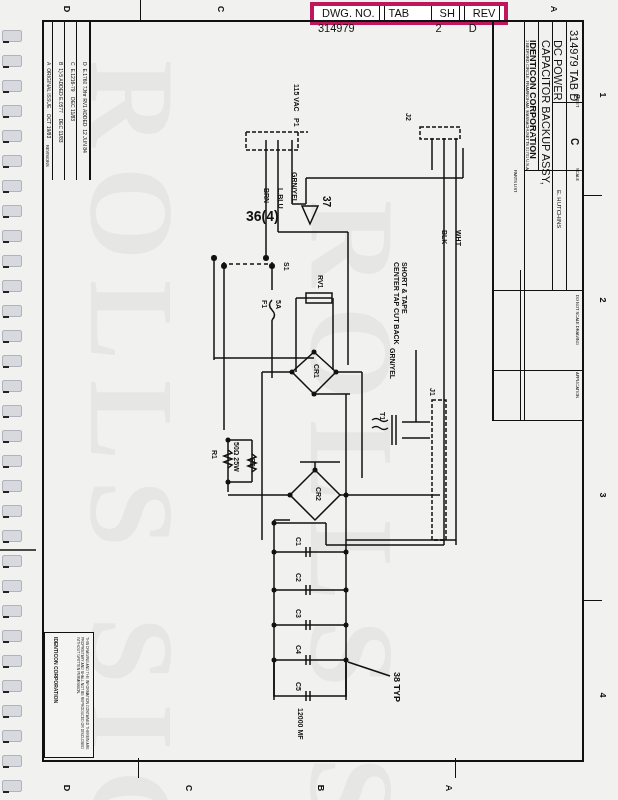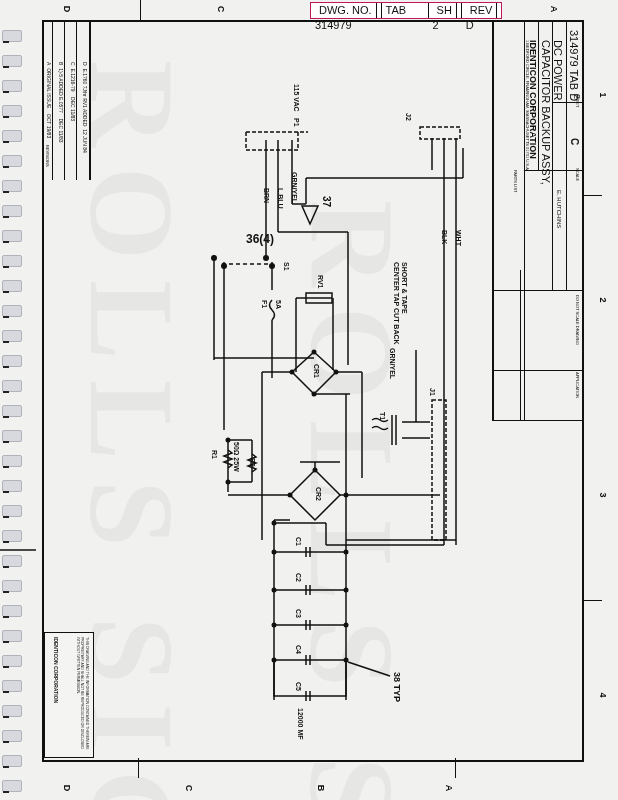--- a/index.html
+++ b/index.html
@@ -5,21 +5,21 @@
   html,body{margin:0;padding:0;}
   body{width:618px;height:800px;background:#f1f1ef;position:relative;overflow:hidden;font-family:"Liberation Sans",sans-serif;color:#111;}
   .sheet{position:absolute;left:0;top:0;width:618px;height:800px;}
   .spiral{position:absolute;left:0;top:0;width:22px;height:800px;}
   .ring{position:absolute;left:2px;width:18px;height:10px;background:#d7d9de;border:1px solid #b0b3ba;border-radius:2px;}
   .ring::after{content:"";position:absolute;left:0;bottom:-2px;width:6px;height:2px;background:#222;}
   .frame{position:absolute;left:42px;top:20px;width:538px;height:738px;border:2px solid #111;}
   .zone-letter{position:absolute;font-size:9px;font-weight:bold;transform:rotate(90deg);}
   .zone-num{position:absolute;font-size:9px;font-weight:bold;transform:rotate(90deg);}
   .tick{position:absolute;background:#111;}
-  .title-tab{position:absolute;left:310px;top:2px;height:15px;display:flex;border:1px solid #be185d;background:#fff;}
+  .title-tab{position:absolute;left:310px;top:2px;height:15px;display:flex;border:4px solid #be185d;background:#fff;}
   .title-tab span{display:block;border-right:1px solid #111;padding:0 4px;font-size:11px;line-height:15px;}
   .title-tab span:last-child{border-right:none;}
   .small{font-size:4px;vertical-align:top;}
   .rev-block{position:absolute;left:42px;top:20px;width:48px;height:160px;border-right:1px solid #111;}
   .rev-col{position:absolute;top:0;height:160px;border-right:1px solid #111;}
   .rev-row-text{position:absolute;font-size:5px;transform-origin:0 0;transform:rotate(90deg);white-space:nowrap;}
   .tb{position:absolute;left:492px;top:20px;width:88px;height:400px;border-left:2px solid #111;}
   .tb-line{position:absolute;background:#111;}
   .tb-text{position:absolute;transform-origin:0 0;transform:rotate(90deg);white-space:nowrap;}
   .notice{position:absolute;left:44px;top:632px;width:48px;height:124px;border:1px solid #111;background:#f4f4f2;}
@@ -265,21 +265,21 @@
         <line x1="310" y1="691" x2="310" y2="701"></line>
     </g>
   </svg>
 
   <div class="lbl" style="left:300px;top:118px;">P1</div>
   <div class="lbl" style="left:300px;top:84px;">115 VAC</div>
   <div class="lbl" style="left:270px;top:188px;">BRN</div>
   <div class="lbl" style="left:284px;top:188px;">L.BLU</div>
   <div class="lbl" style="left:298px;top:172px;">GRN/YEL</div>
   <div class="lbl" style="left:332px;top:196px;font-size:10px;">37</div>
-  <div class="lbl" style="left:246px;top:232px;font-size:12px;transform:none;">36(4)</div>
+  <div class="lbl" style="left:246px;top:208px;font-size:14px;transform:none;">36(4)</div>
   <div class="lbl" style="left:290px;top:262px;">S1</div>
   <div class="lbl" style="left:268px;top:300px;">F1</div>
   <div class="lbl" style="left:282px;top:300px;">5A</div>
   <div class="lbl" style="left:324px;top:275px;">RV1</div>
   <div class="lbl" style="left:320px;top:364px;">CR1</div>
   <div class="lbl" style="left:322px;top:487px;">CR2</div>
   <div class="lbl" style="left:386px;top:412px;">T1</div>
   <div class="lbl" style="left:400px;top:262px;">CENTER TAP CUT BACK</div>
   <div class="lbl" style="left:408px;top:262px;">SHORT &amp; TAPE</div>
   <div class="lbl" style="left:396px;top:348px;">GRN/YEL</div>

